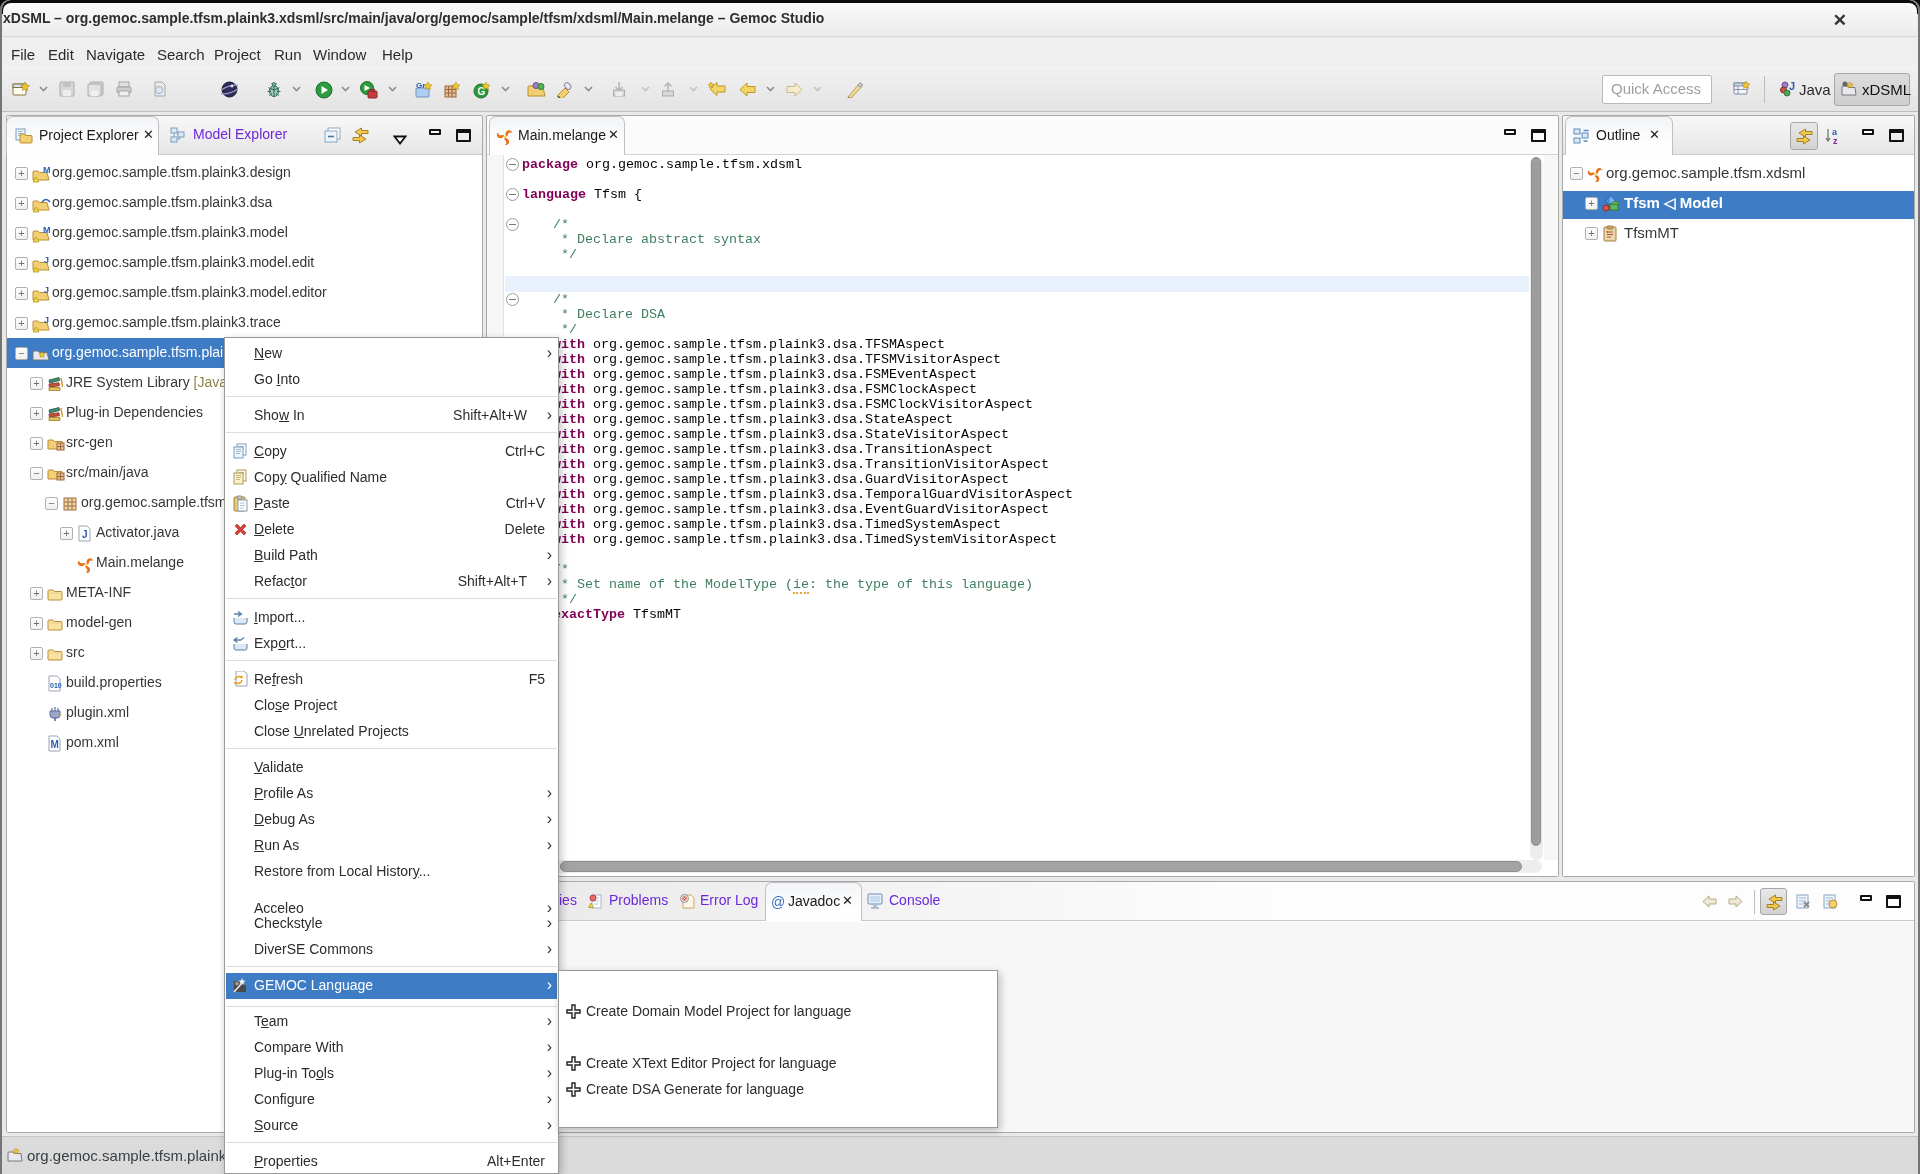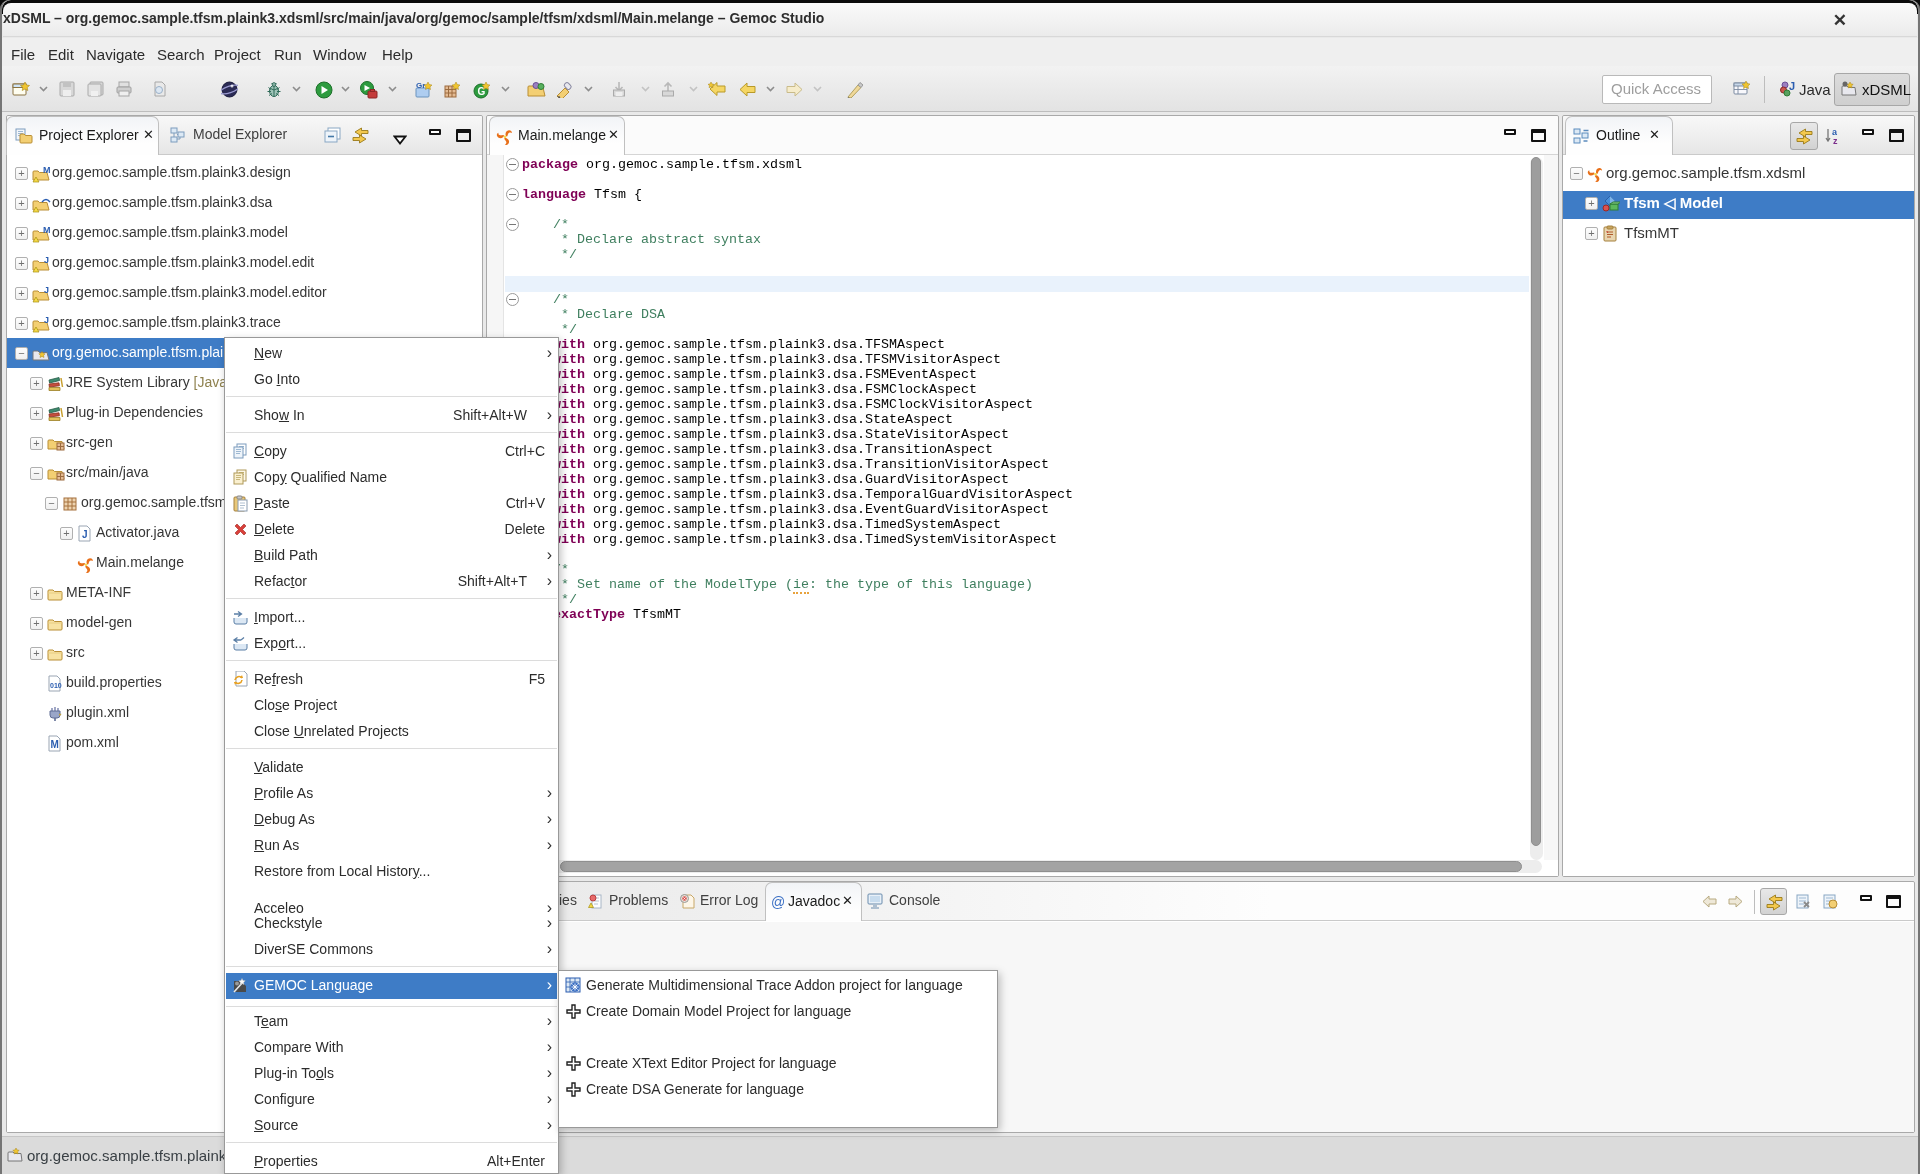--- a/index.html
+++ b/index.html
@@ -22,21 +22,21 @@
 
 #qa { position:absolute; left:1600px; top:75px; width:110px; height:29px; background:#fff; border:1px solid #b9b9b9; border-radius:2px; font-size:15px; color:#9e9e9e; padding:4px 0 0 8px; }
 #persp-sep { position:absolute; left:1762px; top:76px; width:1px; height:27px; background:#bdbdbd; }
 .plabel { position:absolute; top:81px; font-size:15px; color:#2b2b2b; }
 #xdsml-btn { position:absolute; left:1832px; top:73px; width:76px; height:33px; background:linear-gradient(#dcdcdc,#cfcfcf); border:1px solid #a7a7a7; border-radius:3px; }
 
 .panel { position:absolute; background:#fff; border:1px solid #a9a9a9; border-radius:2px; }
 .tabrow { position:absolute; left:0; top:0; right:0; height:39px; background:linear-gradient(#f8f8f8,#e6e6e6); border-bottom:1px solid #cacaca; border-radius:2px 2px 0 0; }
 .tab { position:absolute; top:0; height:39px; font-size:14px; }
 .tab.active { background:linear-gradient(#f2f4f7 , #fefefe 70%); border:1px solid #c0c0c0; border-bottom:none; border-radius:7px 7px 0 0; color:#1a1a1a; }
-.tab.inactive { color:#404040;text-decoration:underline; }
+.tab.inactive { color:#6d28d9;text-decoration:underline; }
 .tlabel { position:absolute; top:10px; white-space:nowrap; }
 .ticon { position:absolute; top:11px; }
 
 .wmin { position:absolute; width:16px; height:12px; }
 .wmin::before { content:""; position:absolute; left:1px; top:0px; width:12px; height:6px; background:#fff; border:2px solid #111; border-radius:1px; box-sizing:border-box; }
 .wmax { position:absolute; width:15px; height:13px; border:2px solid #111; border-top:4px solid #111; border-radius:1px; }
 
 .trow { position:absolute; height:30px; font-size:14px; color:#363636; white-space:nowrap; }
 .trow .lbl { position:absolute; top:6px; }
 .exp { position:absolute; top:9px; width:13px; height:13px; border:1px solid #b0b0b0; border-radius:2px; background:linear-gradient(#fdfdfd,#f0f0f0); color:#707070; font-size:11px; line-height:11px; text-align:center; }
@@ -839,29 +839,20 @@
         <span class="mt"><u>S</u>ource</span>
         <span class="arr">›</span>
       </div>
     <div class="msep" style="top:804px"></div>
     <div class="mi" style="top:811px">
         <span class="mt"><u>P</u>roperties</span>
         <span class="acc" style="right:12px">Alt+Enter</span>
       </div>
   </div>
   <div id="submenu">
-    <div class="si" style="top:2px">
-        <span class="micon"><svg width="17" height="17">
-            <rect x="1" y="1" width="14" height="14" fill="#dce8f4" stroke="#2a5db0"></rect>
-            <path d="M1 5 h14 M5 1 v14 M10 1 v14 M1 10 h14" stroke="#2a5db0" stroke-width=".8"></path>
-            <circle cx="10" cy="10" r="4.5" fill="#3a6fc4"></circle>
-            <path d="M10 6.5 v7 M6.5 10 h7 M7.5 7.5 l5 5 M12.5 7.5 l-5 5" stroke="#fff" stroke-width=".9"></path>
-          </svg></span>
-        <span class="mt">Generate Multidimensional Trace Addon project for language</span>
-      </div>
     <div class="si" style="top:28px">
         <span class="micon"><svg width="17" height="17">
             <path d="M7 2 h3 v5 h5 v3 h-5 v5 h-3 v-5 h-5 v-3 h5z" fill="#fff" stroke="#222" stroke-width="1.4"></path>
           </svg></span>
         <span class="mt">Create Domain Model Project for language</span>
       </div>
     <div class="si" style="top:80px">
         <span class="micon"><svg width="17" height="17">
             <path d="M7 2 h3 v5 h5 v3 h-5 v5 h-3 v-5 h-5 v-3 h5z" fill="#fff" stroke="#222" stroke-width="1.4"></path>
           </svg></span>

